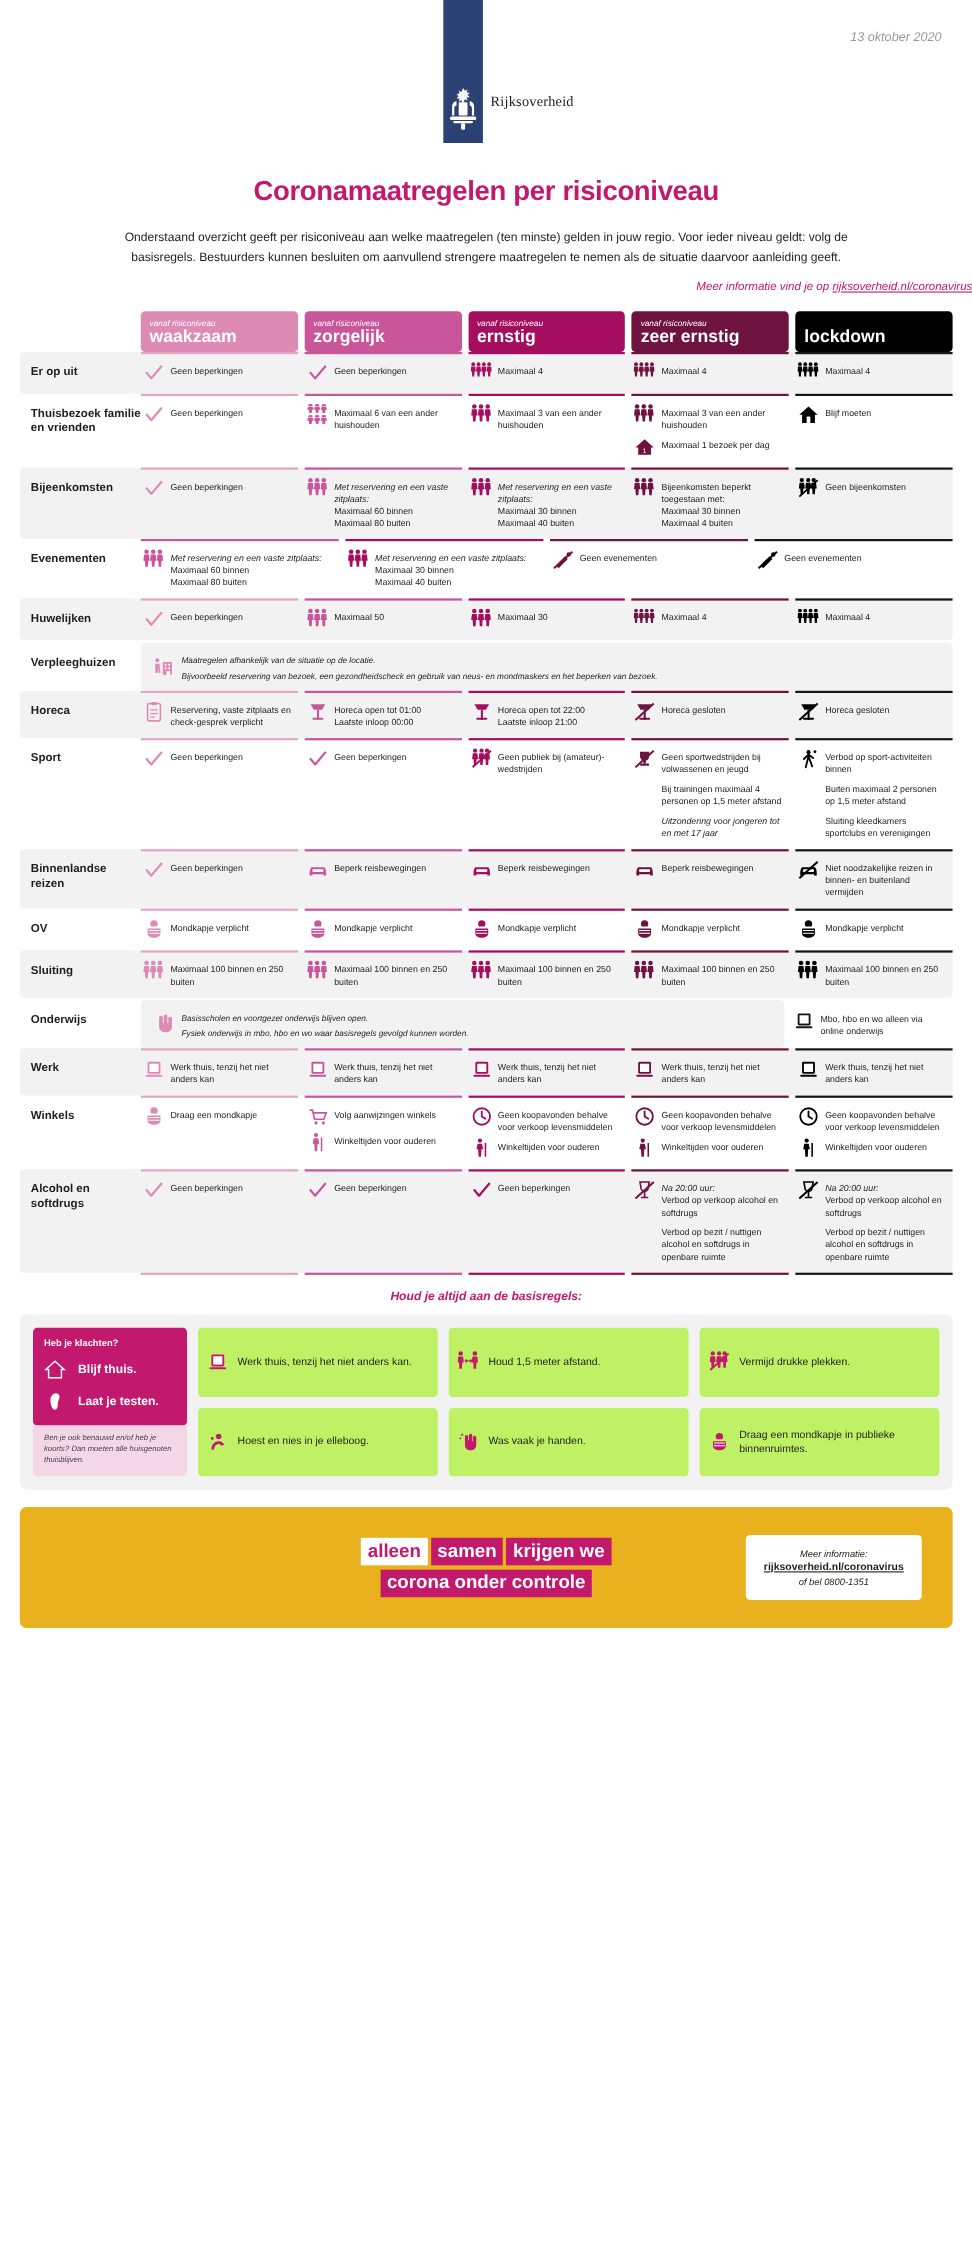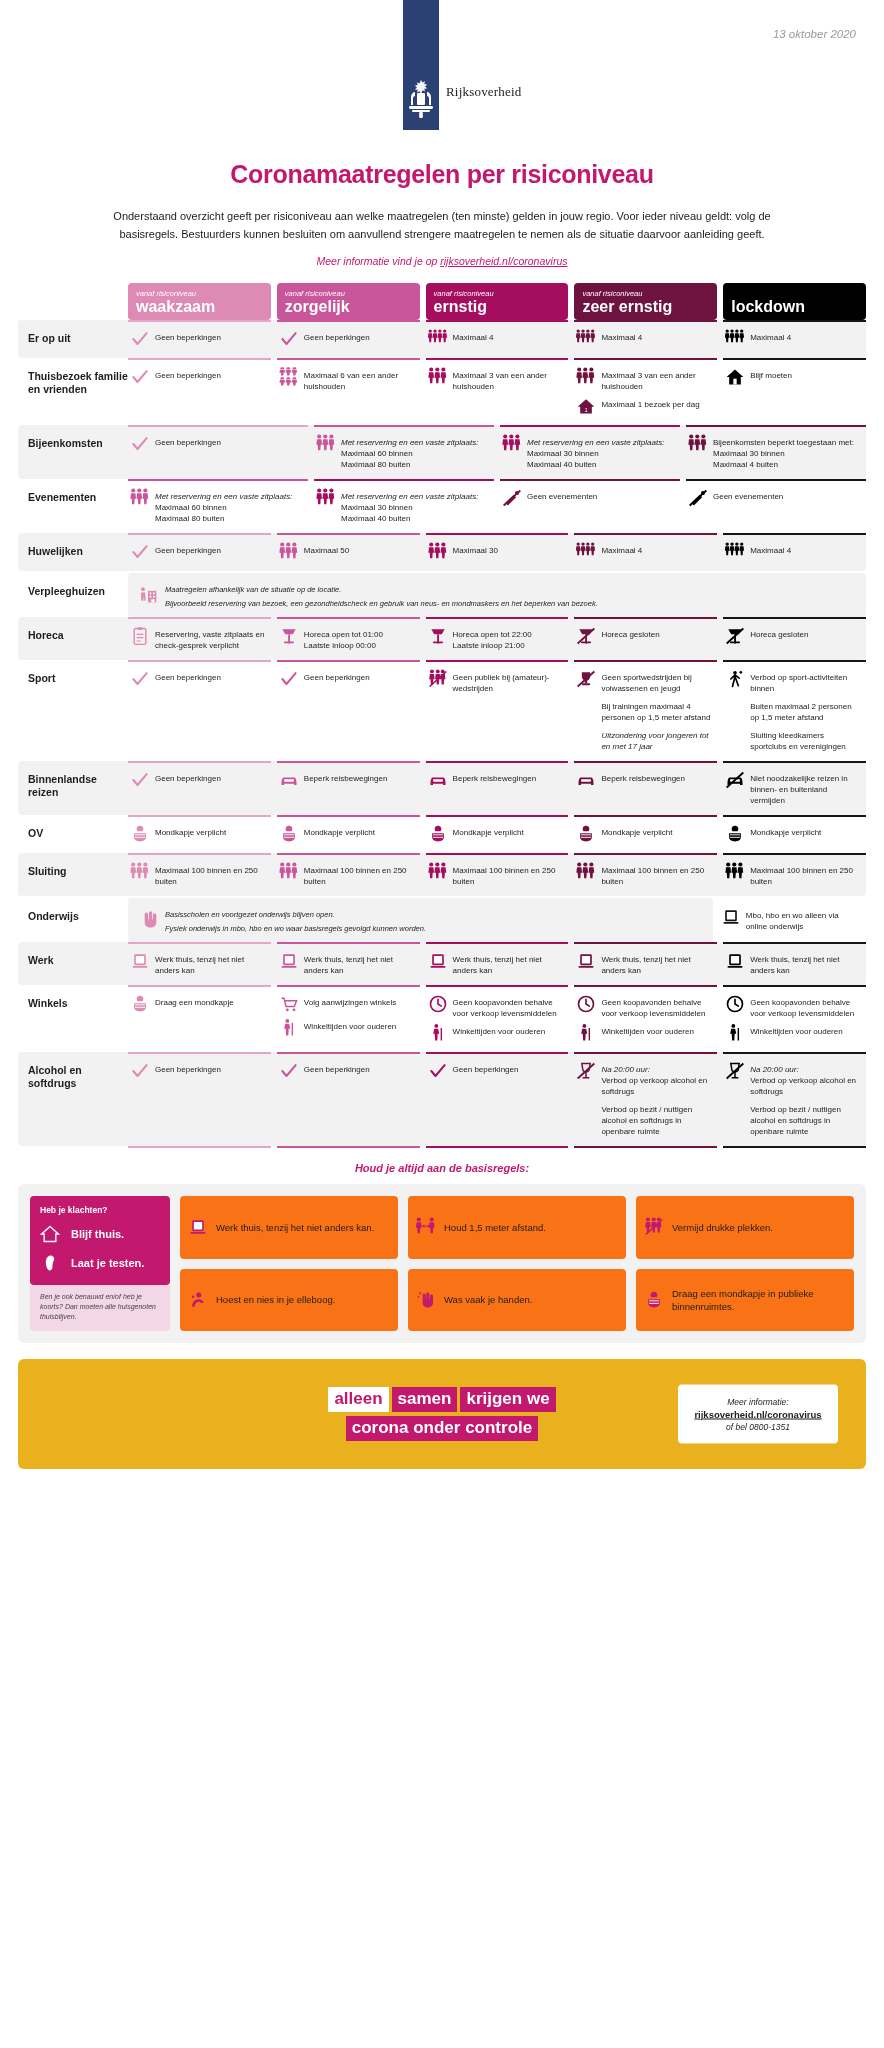--- a/index.html
+++ b/index.html
@@ -31,21 +31,21 @@
   
   .title {
     text-align: center; color: #c2186e; font-size: 25px; font-weight: bold;
     letter-spacing: -.3px; margin-top: 20px;
   }
   .intro {
     text-align: center; font-size: 11px; line-height: 18px; margin-top: 18px;
     color: #1d1d1b;
   }
   .more-info {
-    text-align: center; font-size: 10.5px; font-style: italic; color: #c2186e;
+    text-align: right; font-size: 10.5px; font-style: italic; color: #c2186e;
     margin-top: 12px;
   }
   .more-info u { text-decoration: underline; }
 
   
   .table { position: relative; margin: 16px 18px 0 18px; }
 
   .head-row { display: flex; gap: 6px; padding-left: 110px; }
   .head-cell {
     flex: 1 1 0; border-radius: 4px; padding: 6px 8px 7px 8px;
@@ -107,21 +107,21 @@
   }
   .klachten-q { font-size: 8.5px; font-weight: bold; margin-bottom: 6px; }
   .klachten-item { display: flex; gap: 11px; align-items: center; margin-top: 9px; }
   .klachten-item .lbl { font-size: 11px; font-weight: bold; }
   .klachten-note {
     background: #f3d7e6; color: #444; font-size: 7px; font-style: italic;
     line-height: 10px; border-radius: 0 0 4px 4px; padding: 7px 10px 9px 10px;
   }
   .basis-grid { flex: 1 1 auto; display: grid; grid-template-columns: repeat(3, 1fr); gap: 10px; }
   .basis-card {
-    background: #f97316; border-radius: 4px; padding: 10px 8px; display: flex;
+    background: #bef264; border-radius: 4px; padding: 10px 8px; display: flex;
     gap: 8px; align-items: center; min-height: 50px;
   }
   .basis-card .txt { font-size: 9.5px; line-height: 13px; padding-top: 0; }
 
   
   .footer {
     margin: 16px 18px 0 18px; background: #e8b11d; border-radius: 6px;
     height: 110px; display: flex; align-items: center; justify-content: center;
     position: relative;
   }
@@ -439,20 +439,40 @@
               <g transform="translate(8.3,0) scale(0.95)">
                 <circle cx="3" cy="3.2" r="2.6" fill="#6e123f"></circle>
                 <path d="M0.2 6.5h5.6l.8 7H4.9l-.5 7H1.6l-.5-7H-.6z" fill="#6e123f"></path>
               </g>
               <g transform="translate(15.6,0) scale(0.95)">
                 <circle cx="3" cy="3.2" r="2.6" fill="#6e123f"></circle>
                 <path d="M0.2 6.5h5.6l.8 7H4.9l-.5 7H1.6l-.5-7H-.6z" fill="#6e123f"></path>
               </g>
             </svg>
             <div class="txt">Bijeenkomsten beperkt toegestaan met:<br>Maximaal 30 binnen<br>Maximaal 4 buiten</div>
+          </div>
+        </div>
+        <div class="cell t4">
+          <div class="item">
+            <svg class="ico" viewBox="0 0 24 24">
+              <g transform="translate(2,0) scale(0.9)">
+                <circle cx="3" cy="3.2" r="2.6" fill="#000000"></circle>
+                <path d="M0.2 6.5h5.6l.8 7H4.9l-.5 7H1.6l-.5-7H-.6z" fill="#000000"></path>
+              </g>
+              <g transform="translate(9,0) scale(0.9)">
+                <circle cx="3" cy="3.2" r="2.6" fill="#000000"></circle>
+                <path d="M0.2 6.5h5.6l.8 7H4.9l-.5 7H1.6l-.5-7H-.6z" fill="#000000"></path>
+              </g>
+              <g transform="translate(15,0) scale(0.9)">
+                <circle cx="3" cy="3.2" r="2.6" fill="#000000"></circle>
+                <path d="M0.2 6.5h5.6l.8 7H4.9l-.5 7H1.6l-.5-7H-.6z" fill="#000000"></path>
+              </g>
+              <path d="M2 21 L22 3" stroke="#000000" stroke-width="2" fill="none"></path>
+            </svg>
+            <div class="txt">Geen bijeenkomsten</div>
           </div>
         </div>
       </div>
       <div class="row">
         <div class="row-label">Evenementen</div>
         <div class="cell t1">
           <div class="item">
             <svg class="ico" viewBox="0 0 24 24">
               <g transform="translate(1,0) scale(0.95)">
                 <circle cx="3" cy="3.2" r="2.6" fill="#c9559a"></circle>

